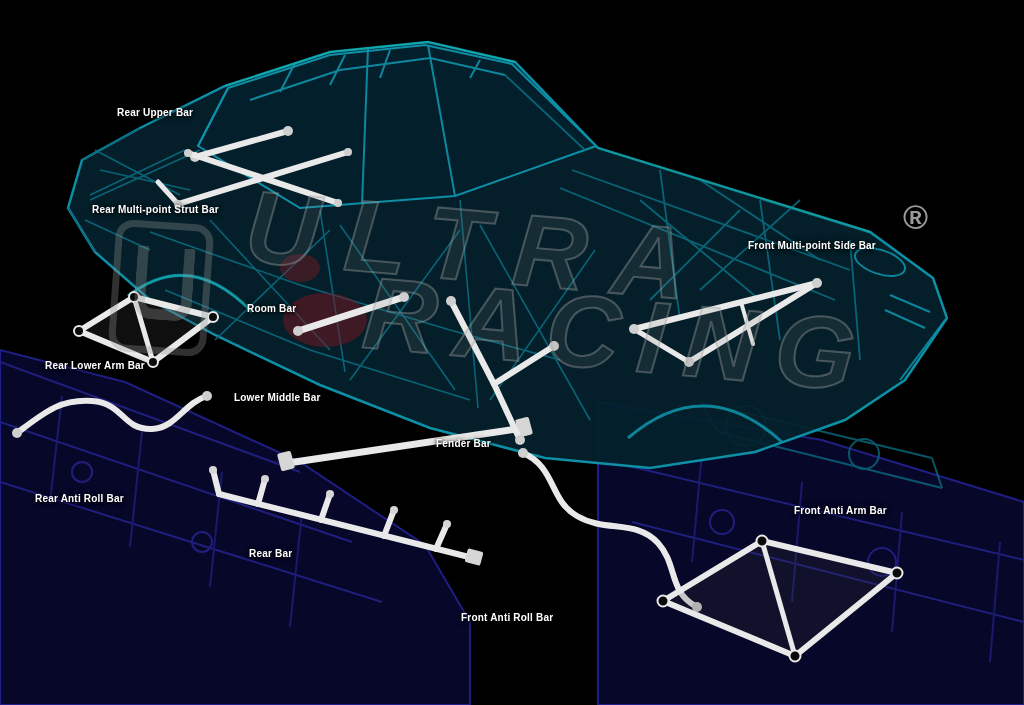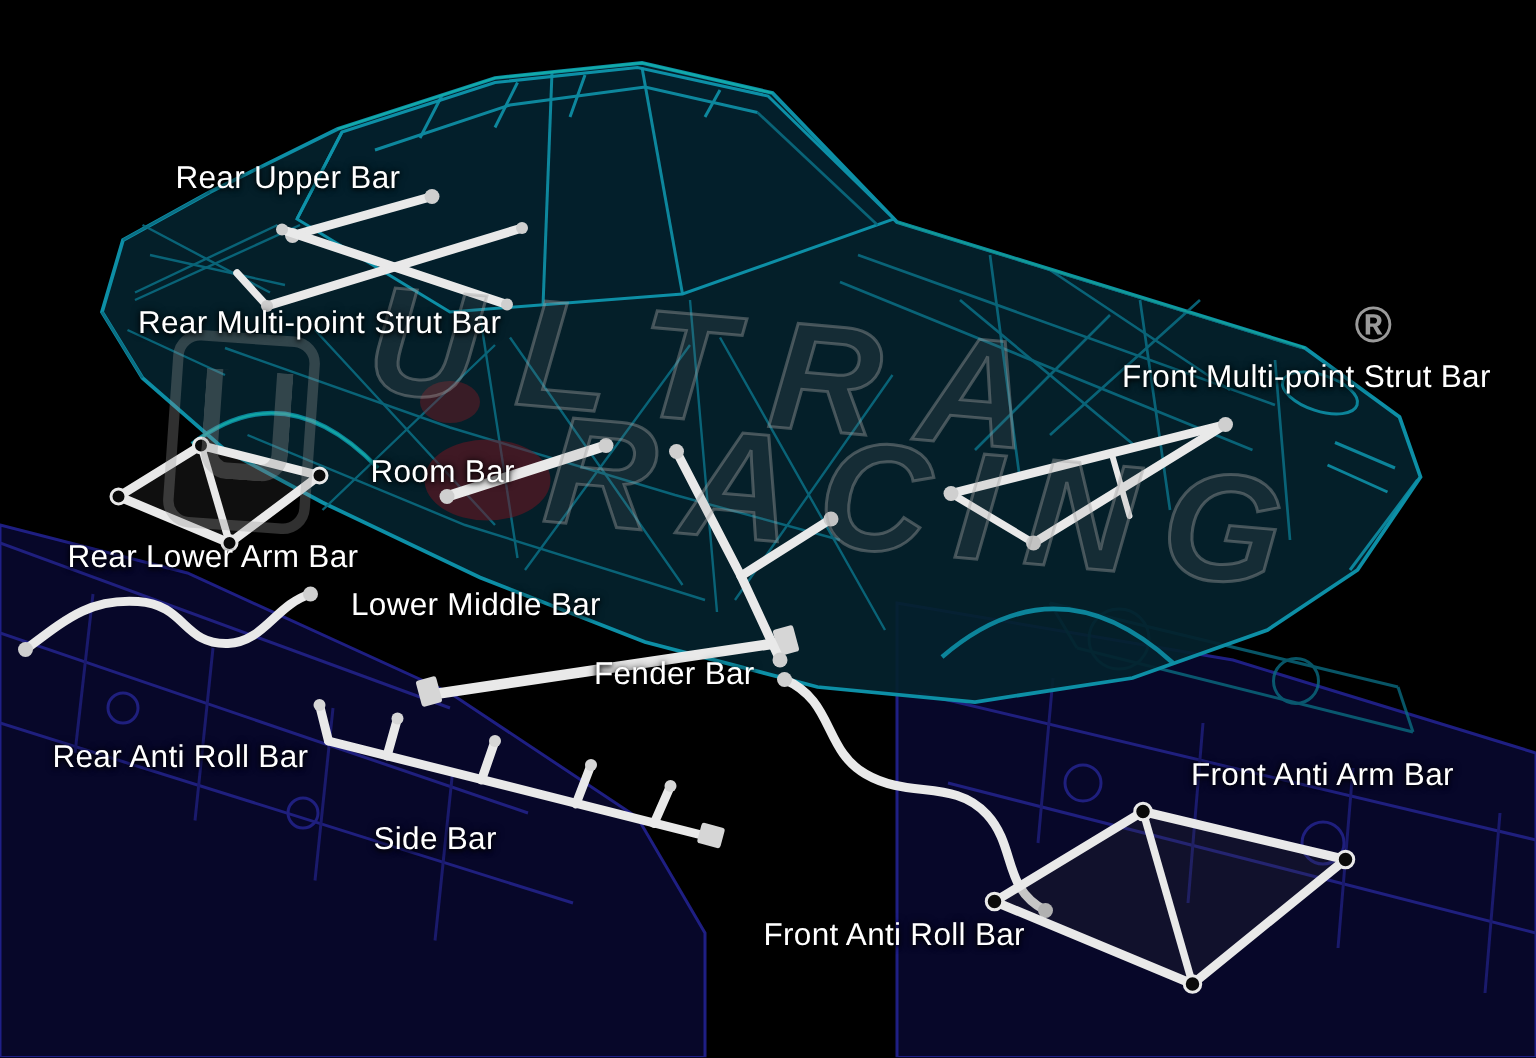--- a/index.html
+++ b/index.html
@@ -2,21 +2,21 @@
 <html><head>
 <meta charset="utf-8">
 <style>
   html,body{margin:0;padding:0;background:#000;}
   .stage{
     position:relative;width:1024px;height:705px;background:#000;
     overflow:hidden;font-family:"Liberation Sans",sans-serif;
   }
   .stage svg{position:absolute;left:0;top:0;}
   .part-label{
-    position:absolute;color:#ffffff;font-weight:normal;font-size:21px;
+    position:absolute;color:#ffffff;font-weight:bold;font-size:10px;
     white-space:nowrap;text-shadow:0 1px 3px #000,0 0 6px rgba(0,0,0,.8);
     letter-spacing:.2px;z-index:5;
   }
   .part-label.accent{color:#ffffff;}
   .watermark{
     position:absolute;left:250px;top:180px;z-index:3;
     transform:rotate(5deg);transform-origin:left top;
     font-weight:bold;font-style:italic;line-height:.92;
     color:rgba(130,130,130,0.14);
     -webkit-text-stroke:2px rgba(160,160,160,0.40);
@@ -253,23 +253,23 @@
   <div class="part-label" style="left:92px;top:204px;">Rear Multi-point Strut Bar</div>
 
   <div class="part-label accent" style="left:247px;top:303px;">Room Bar</div>
 
   <div class="part-label" style="left:45px;top:360px;">Rear Lower Arm Bar</div>
 
   <div class="part-label" style="left:234px;top:392px;">Lower Middle Bar</div>
 
   <div class="part-label" style="left:35px;top:450px;margin-top:43px;">Rear Anti Roll Bar</div>
 
-  <div class="part-label" style="left:396px;top:438px;">Fender Bar</div>
-
-  <div class="part-label" style="left:249px;top:548px;">Side Bar</div>
-
-  <div class="part-label" style="left:461px;top:612px;margin-left:48px;">Front Anti Roll Bar</div>
-
-  <div class="part-label" style="left:748px;top:240px;">Front Multi-point Strut Bar</div>
+  <div class="part-label" style="left:436px;top:438px;">Fender Bar</div>
+
+  <div class="part-label" style="left:249px;top:548px;">Rear Bar</div>
+
+  <div class="part-label" style="left:461px;top:612px;">Front Anti Roll Bar</div>
+
+  <div class="part-label" style="left:748px;top:240px;">Front Multi-point Side Bar</div>
 
   <div class="part-label" style="left:794px;top:505px;">Front Anti Arm Bar</div>
 
 </div>
 
 </body></html>

